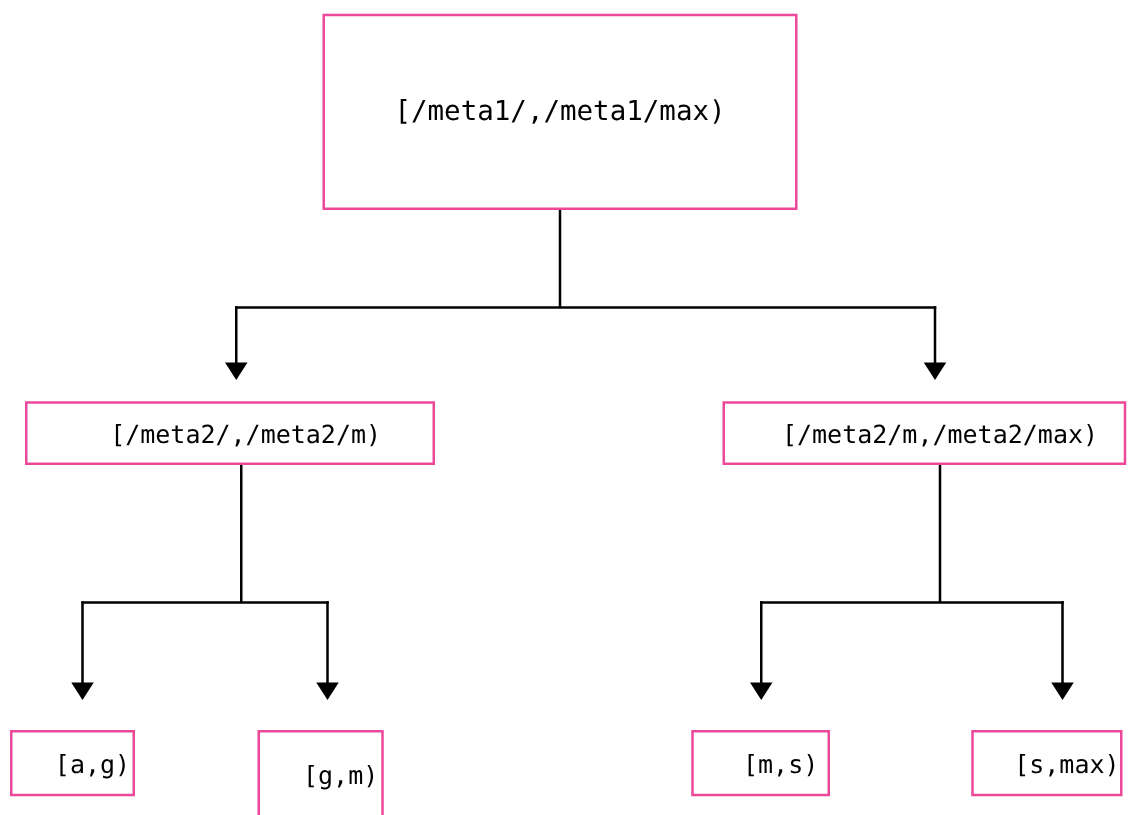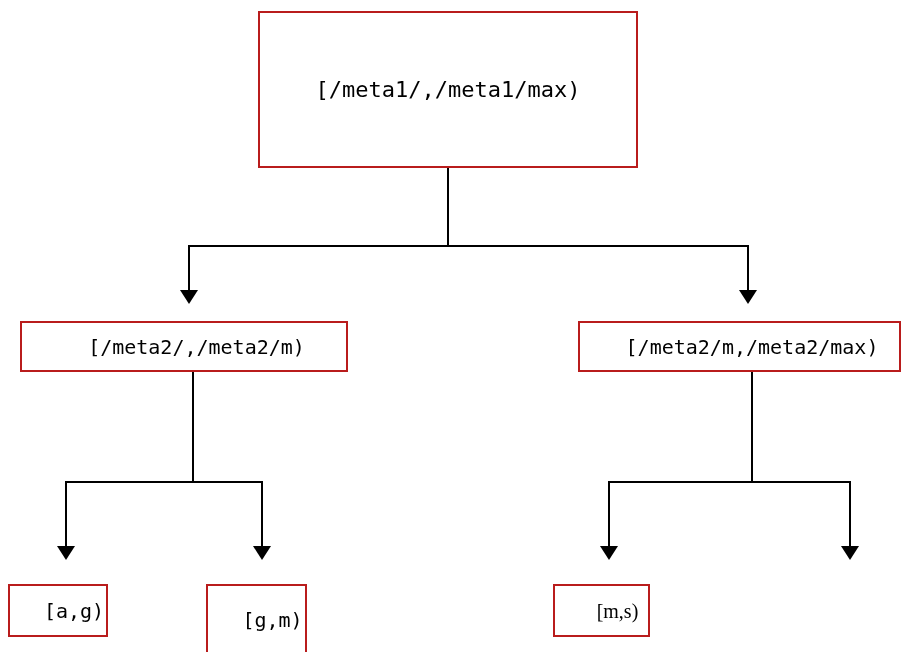--- a/index.html
+++ b/index.html
@@ -14,21 +14,21 @@
   #canvas {
     position: relative;
     width: 912px;
     height: 652px;
     background: #ffffff;
     overflow: hidden;
   }
   .node {
     position: absolute;
     box-sizing: border-box;
-    border: 2px solid #b91c1c;
+    border: 2px solid #ec4899;
     background: #ffffff;
     display: flex;
     align-items: center;
     justify-content: center;
     color: #000000;
     font-family: "DejaVu Sans Mono", monospace;
     white-space: pre;
     line-height: 1;
   }
   .node-root {
@@ -107,18 +107,21 @@
   <div class="arrowhead" style="left:841px; top:546px;"></div>
 
   <div class="node node-leaf" style="left:8px; top:584px; width:100px; height:53px;">
     <span>[a,g)</span>
   </div>
 
   <div class="node node-leaf" style="left:206px; top:584px; width:101px; height:71px;text-align:right;">
     <span>[g,m)</span>
   </div>
 
-  <div class="node node-leaf" style="left:553px; top:584px; width:97px; height:53px;font-family:Liberation Serif, serif;">
+  <div class="node node-leaf" style="left:553px; top:584px; width:111px; height:53px;">
     <span>[m,s)</span>
   </div>
 
+  <div class="node node-leaf" style="left:777px; top:584px; width:121px; height:53px;">
+    <span>[s,max)</span>
+  </div>
 
 </div>
 
 </body></html>

